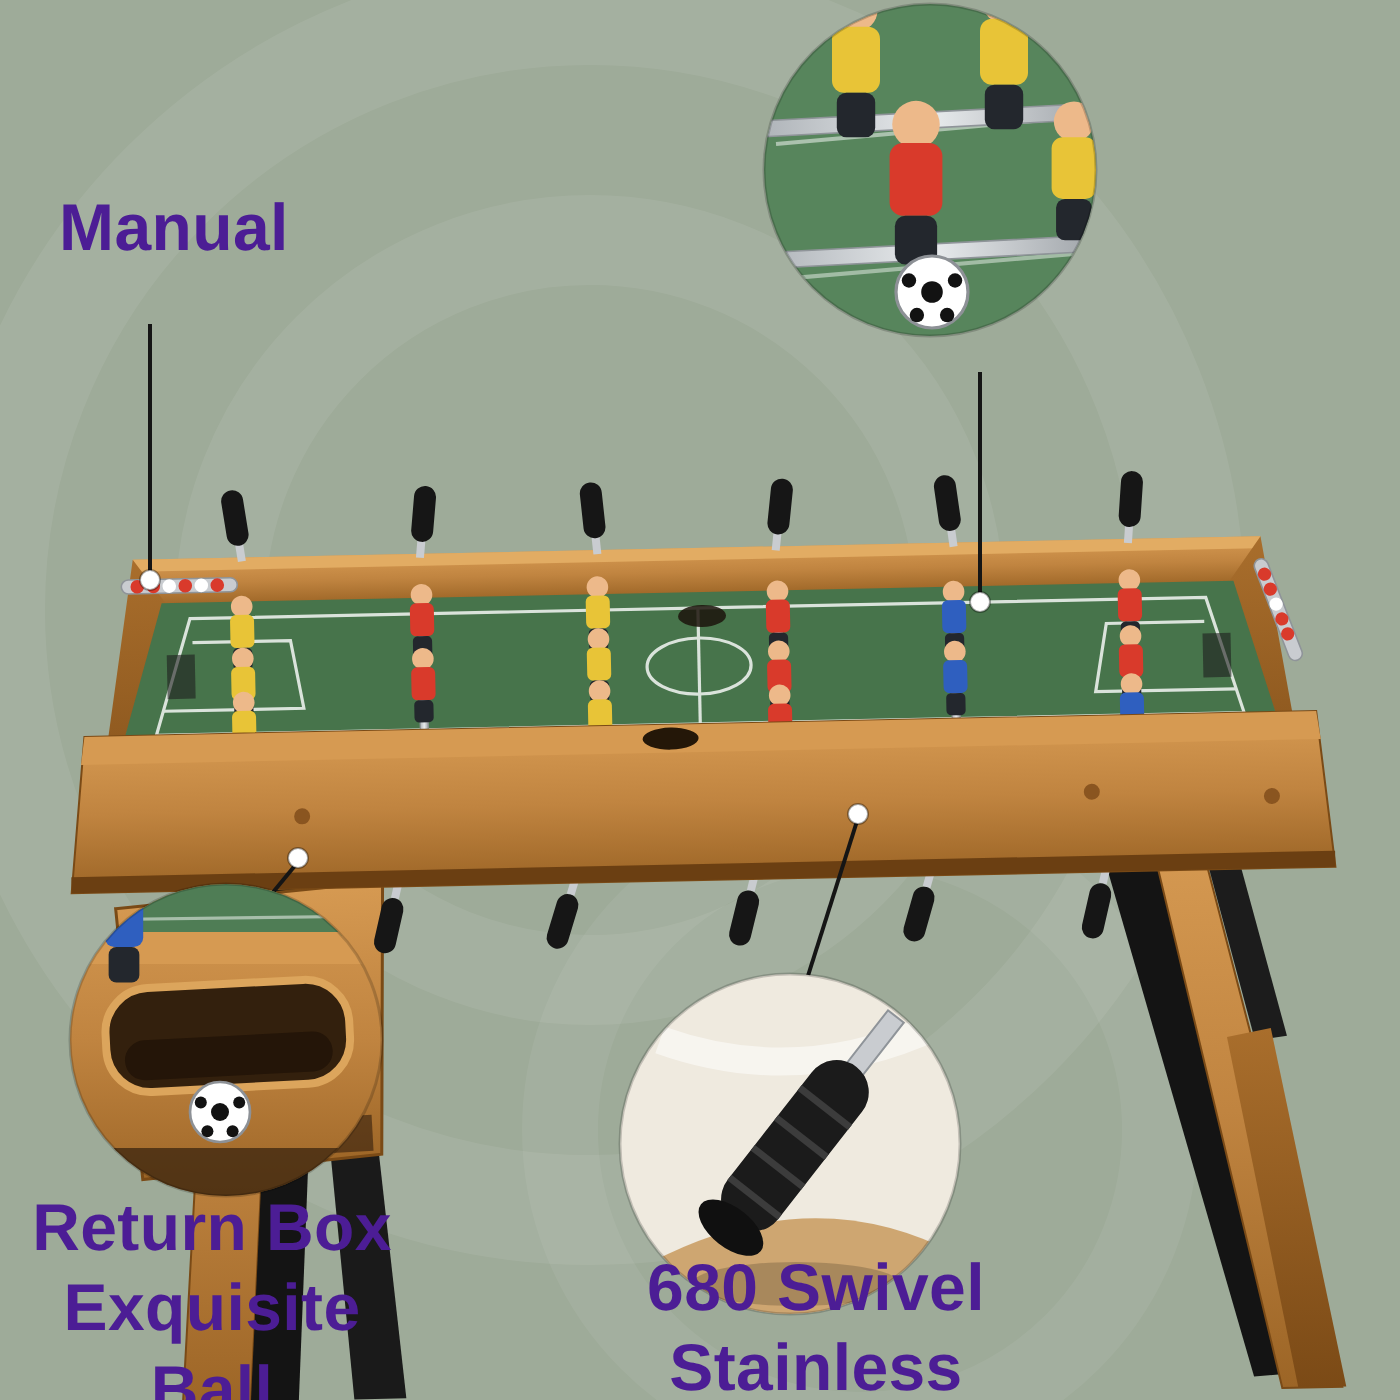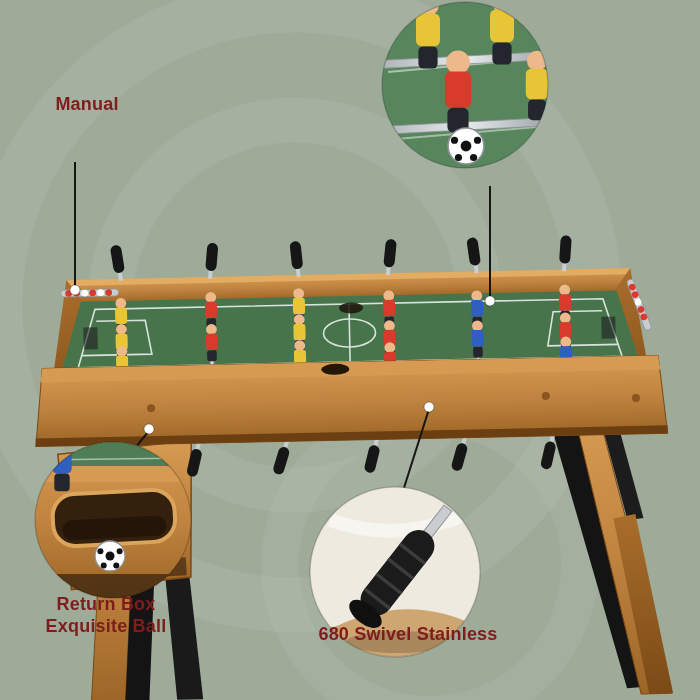--- a/index.html
+++ b/index.html
@@ -6,23 +6,23 @@
   body{
     width:700px;height:700px;overflow:hidden;position:relative;
     background:#9EAB99;
     font-family:"Liberation Sans","DejaVu Sans",sans-serif;
   }
   .stage{position:absolute;inset:0;}
   svg.scene{position:absolute;left:0;top:0;}
   .label{
     position:absolute;
     font-weight:700;
-    font-size:18px;
+    font-size:33px;
     line-height:1.22;
-    color:#7f1d1d;
+    color:#4c1d95;
     letter-spacing:0.2px;
   }
   .label.center{text-align:center;}
   .nowrap{white-space:nowrap;}
 </style>
 </head>
 <body>
 
 <div class="stage">
 

